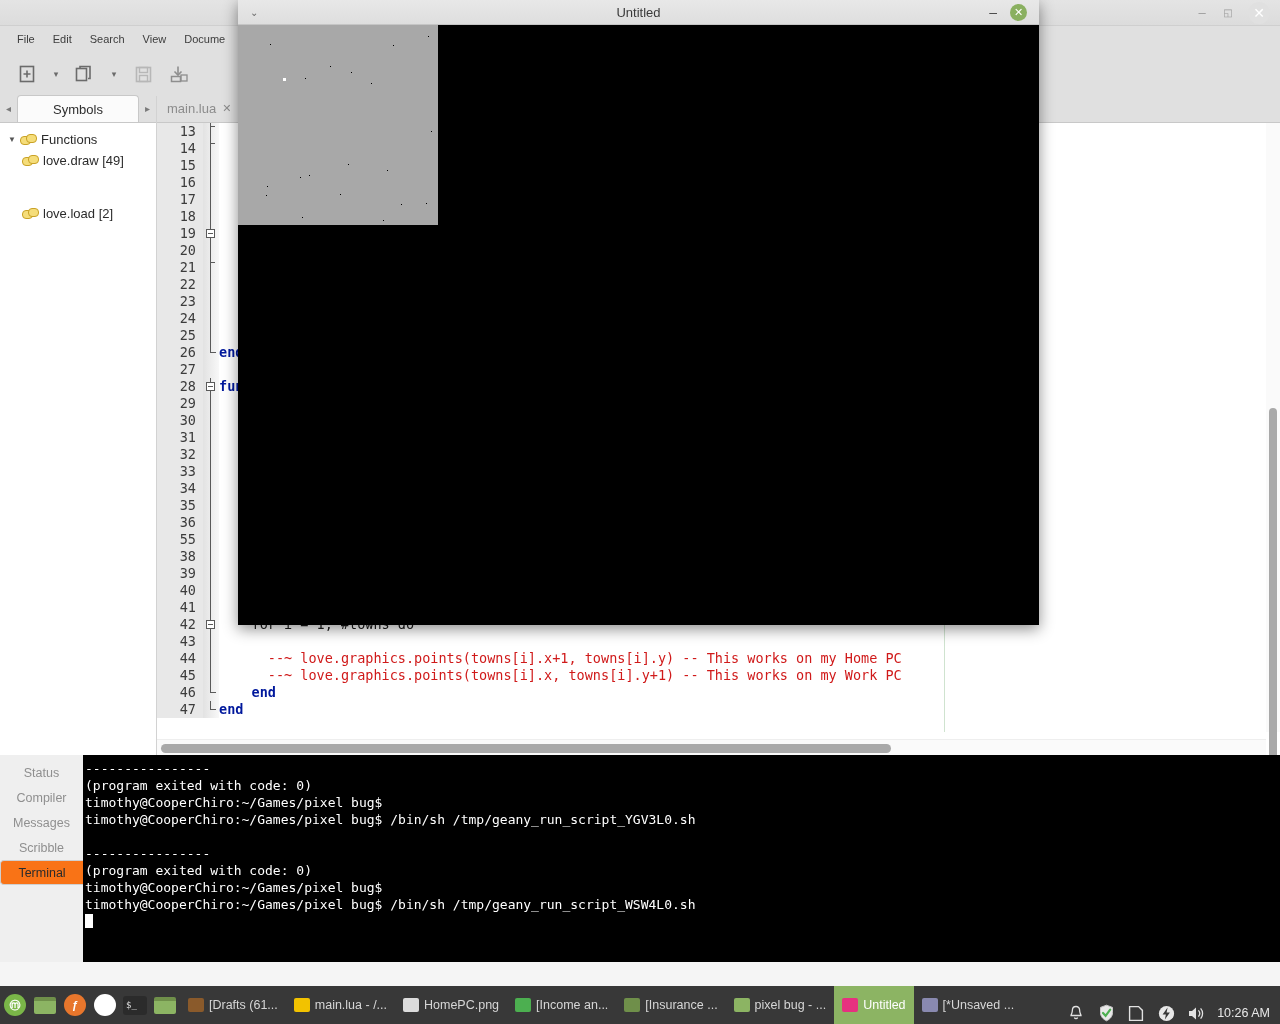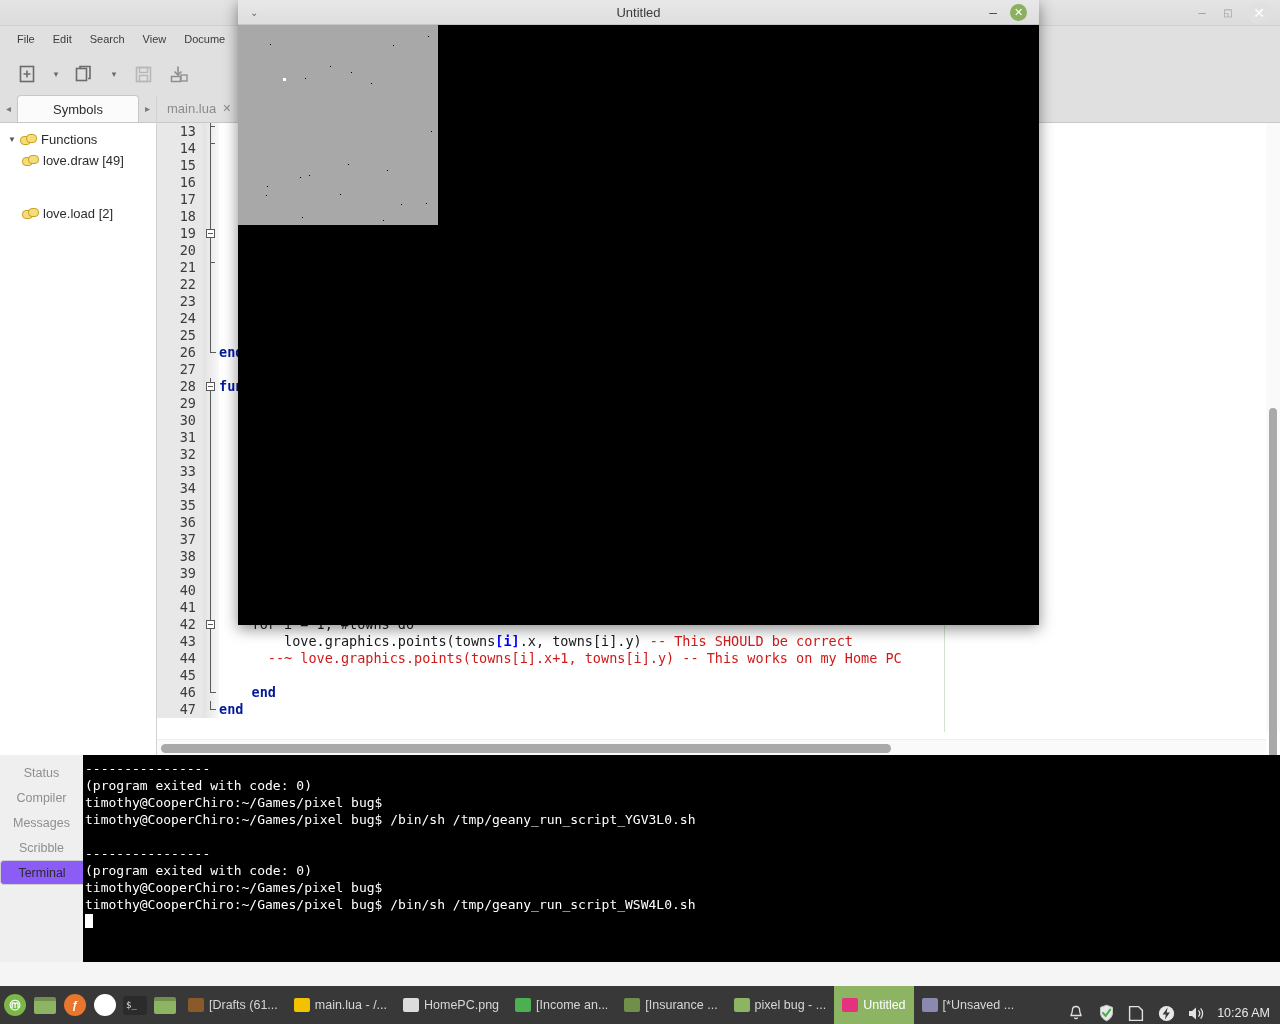--- a/index.html
+++ b/index.html
@@ -156,21 +156,21 @@
   #msgwin { position: absolute; left: 0; top: 755px; width: 1172px; height: 207px; background:#000; }
   #msgwin-tabs {
     position:absolute; left:0; top:0; width:83px; height:207px;
     background:#efefef; display:flex; flex-direction:column; padding-top:5px;
   }
   .msg-tab {
     height: 25px; display:flex; align-items:center; justify-content:center;
     font-size:12.5px; color:#8f8f8f;
   }
   .msg-tab.active {
-    background:#8b5cf6; color:#2b2b2b; border:1px solid #cfcfcf;
+    background:#f97316; color:#2b2b2b; border:1px solid #cfcfcf;
     border-right:none; border-top-left-radius:4px; border-bottom-left-radius:4px;
   }
   #terminal {
     position:absolute; left:83px; top:0; width:1197px; height:207px;
     background:#000000; color:#ffffff;
     font-family:"DejaVu Sans Mono", monospace; font-size:13px;
     padding: 5px 0 0 2px;
   }
   .term-line { height:17px; line-height:17px; white-space:pre; }
   #term-cursor { display:inline-block; width:8px; height:14px; background:#ffffff; vertical-align:-2px;}
@@ -346,29 +346,29 @@
           <div class="code-line"><span class="gutter-num">27</span><span class="fold-col"></span><span class="code-text"></span></div>
           <div class="code-line"><span class="gutter-num">28</span><span class="fold-col"><div class="fold-line"></div><div class="fold-box"></div></span><span class="code-text"><span class="kw">fun</span></span></div>
           <div class="code-line"><span class="gutter-num">29</span><span class="fold-col"><div class="fold-line"></div></span><span class="code-text"></span></div>
           <div class="code-line"><span class="gutter-num">30</span><span class="fold-col"><div class="fold-line"></div></span><span class="code-text"></span></div>
           <div class="code-line"><span class="gutter-num">31</span><span class="fold-col"><div class="fold-line"></div></span><span class="code-text"></span></div>
           <div class="code-line"><span class="gutter-num">32</span><span class="fold-col"><div class="fold-line"></div></span><span class="code-text"></span></div>
           <div class="code-line"><span class="gutter-num">33</span><span class="fold-col"><div class="fold-line"></div></span><span class="code-text"></span></div>
           <div class="code-line"><span class="gutter-num">34</span><span class="fold-col"><div class="fold-line"></div></span><span class="code-text"></span></div>
           <div class="code-line"><span class="gutter-num">35</span><span class="fold-col"><div class="fold-line"></div></span><span class="code-text"></span></div>
           <div class="code-line"><span class="gutter-num">36</span><span class="fold-col"><div class="fold-line"></div></span><span class="code-text"></span></div>
-          <div class="code-line"><span class="gutter-num">37</span><span class="fold-col"><div class="fold-line"></div></span><span class="code-text"></span></div>
+          <div class="code-line"><span class="gutter-num">55</span><span class="fold-col"><div class="fold-line"></div></span><span class="code-text"></span></div>
           <div class="code-line"><span class="gutter-num">38</span><span class="fold-col"><div class="fold-line"></div></span><span class="code-text"></span></div>
           <div class="code-line"><span class="gutter-num">39</span><span class="fold-col"><div class="fold-line"></div></span><span class="code-text"></span></div>
           <div class="code-line"><span class="gutter-num">40</span><span class="fold-col"><div class="fold-line"></div></span><span class="code-text"></span></div>
           <div class="code-line"><span class="gutter-num">41</span><span class="fold-col"><div class="fold-line"></div></span><span class="code-text"></span></div>
           <div class="code-line"><span class="gutter-num">42</span><span class="fold-col"><div class="fold-line"></div><div class="fold-box"></div></span><span class="code-text"><span class="plain">    for i = 1, #towns do</span></span></div>
-          <div class="code-line"><span class="gutter-num">43</span><span class="fold-col"><div class="fold-line"></div></span><span class="code-text"><span class="plain">        love.graphics.points(towns</span><span class="brk">[i]</span><span class="plain">.x, towns[i].y) </span><span class="cmt">-- This SHOULD be correct</span></span></div>
+          <div class="code-line"><span class="gutter-num">43</span><span class="fold-col"><div class="fold-line"></div></span></div>
           <div class="code-line"><span class="gutter-num">44</span><span class="fold-col"><div class="fold-line"></div></span><span class="code-text"><span class="cmt">      --~ love.graphics.points(towns[i].x+1, towns[i].y) -- This works on my Home PC</span></span></div>
-          <div class="code-line"><span class="gutter-num">45</span><span class="fold-col"><div class="fold-line"></div></span></div>
+          <div class="code-line"><span class="gutter-num">45</span><span class="fold-col"><div class="fold-line"></div></span><span class="code-text"><span class="cmt">      --~ love.graphics.points(towns[i].x, towns[i].y+1) -- This works on my Work PC</span></span></div>
           <div class="code-line"><span class="gutter-num">46</span><span class="fold-col"><div class="fold-end"></div><div class="fold-end-h"></div></span><span class="code-text"><span class="plain">    </span><span class="kw">end</span></span></div>
           <div class="code-line"><span class="gutter-num">47</span><span class="fold-col"><div class="fold-end"></div><div class="fold-end-h"></div></span><span class="code-text"><span class="kw">end</span></span></div>
         </div>
       <div id="print-margin"></div>
     </div>
 
     <div id="vscroll-track">
       <div id="vscroll-thumb"></div>
     </div>
     <div id="hscroll-track">

